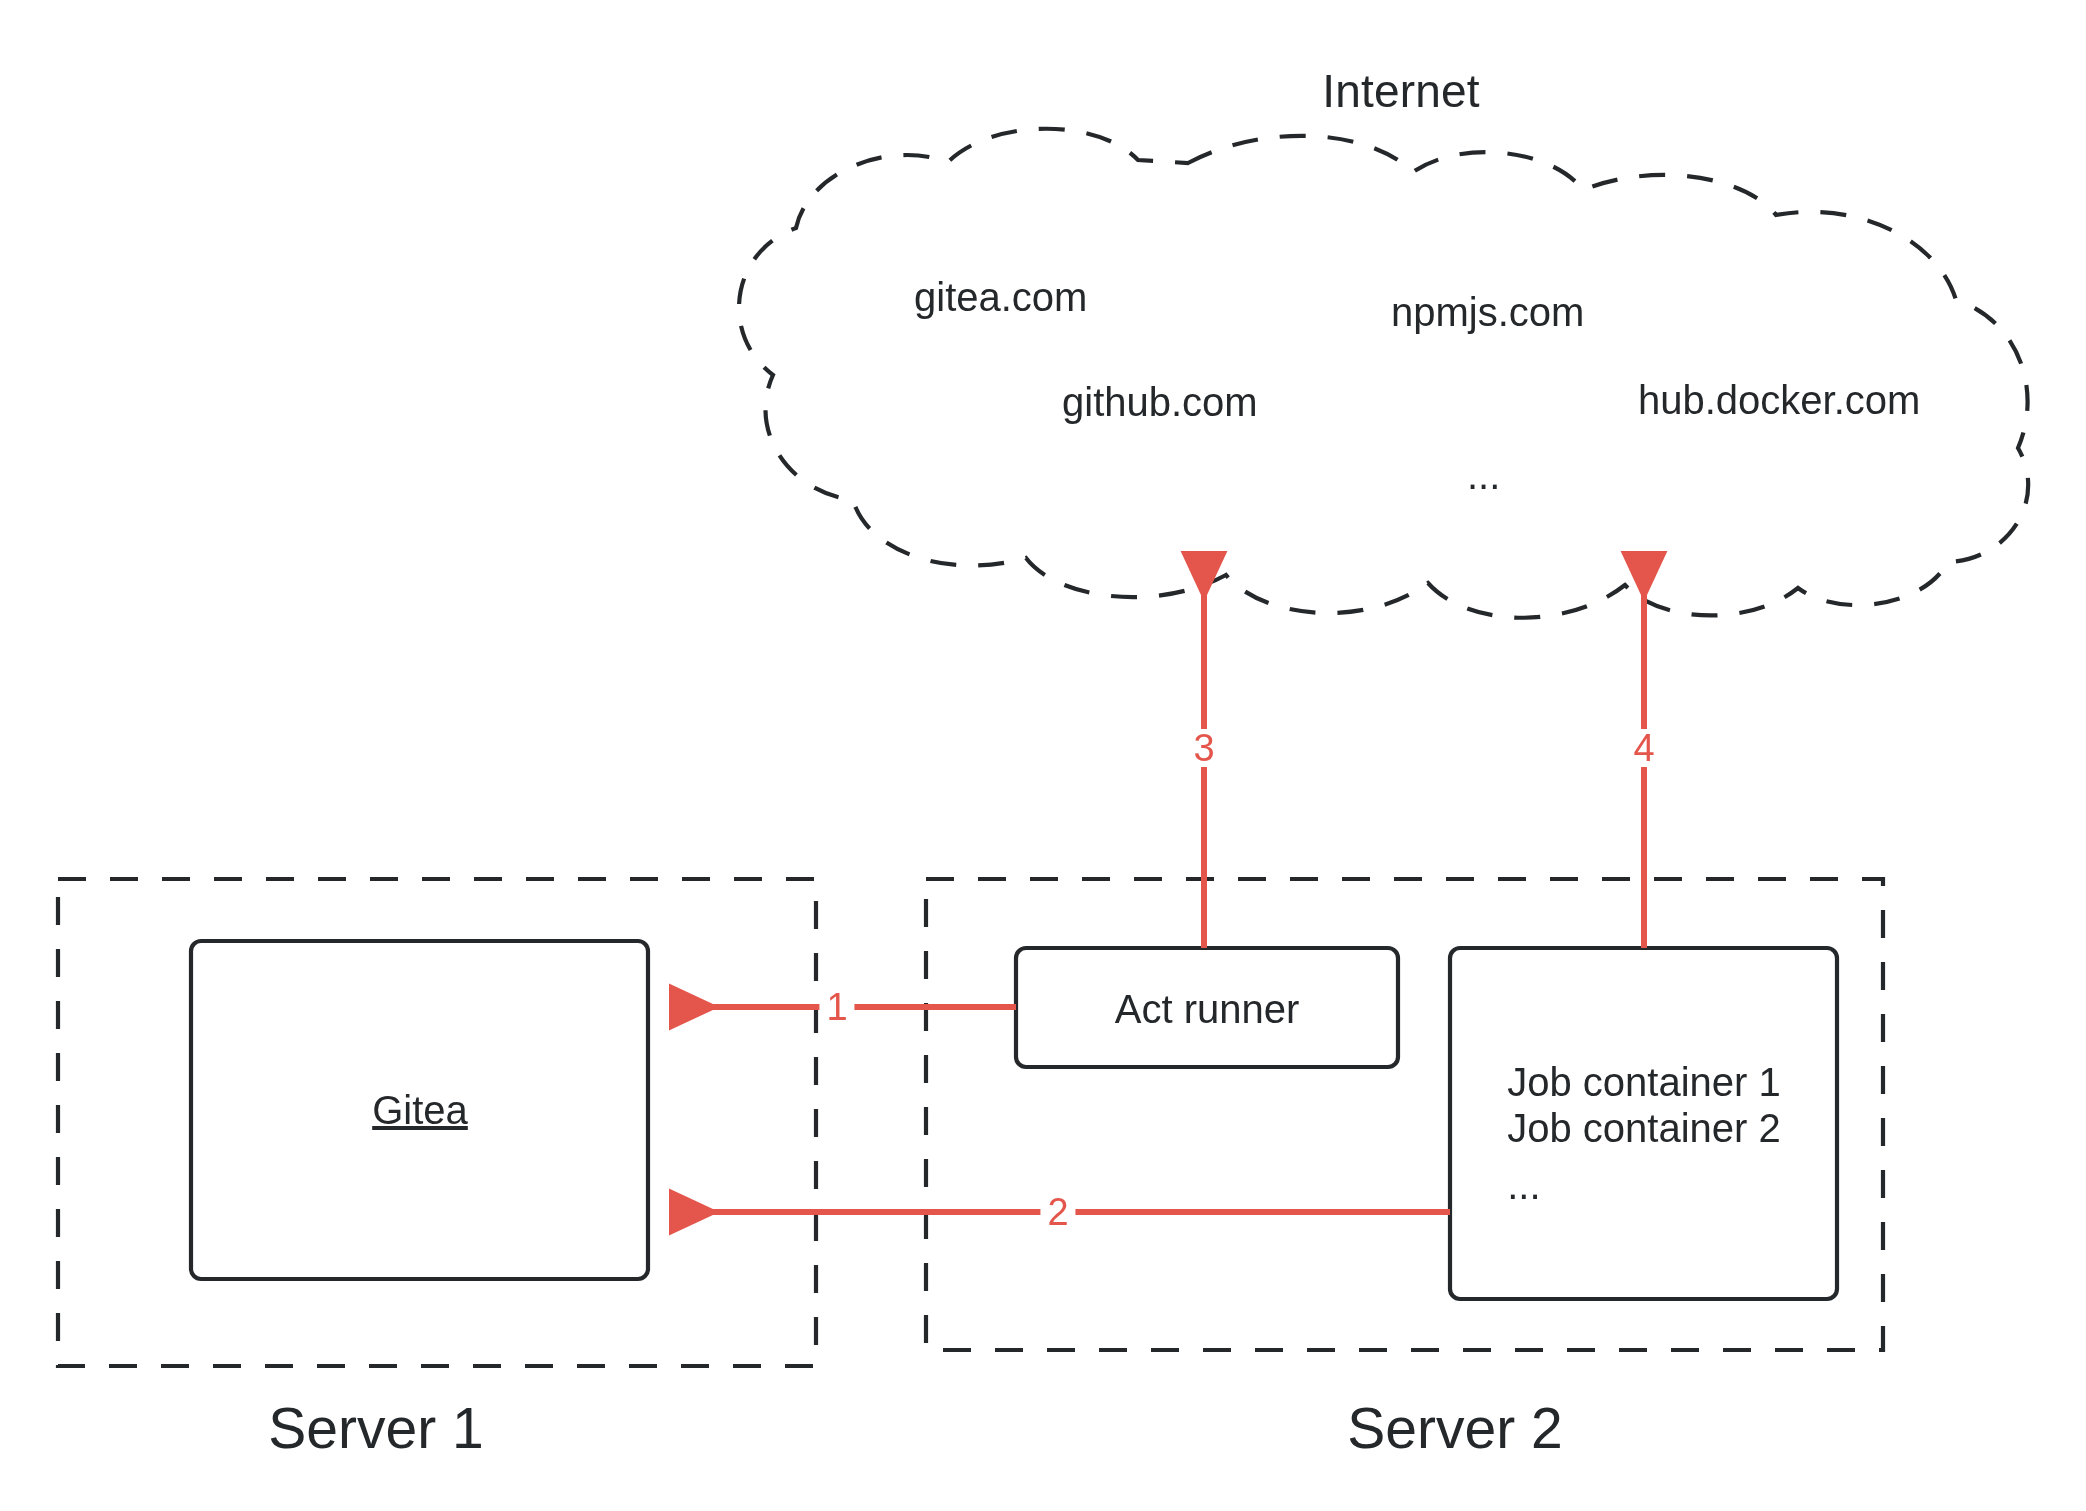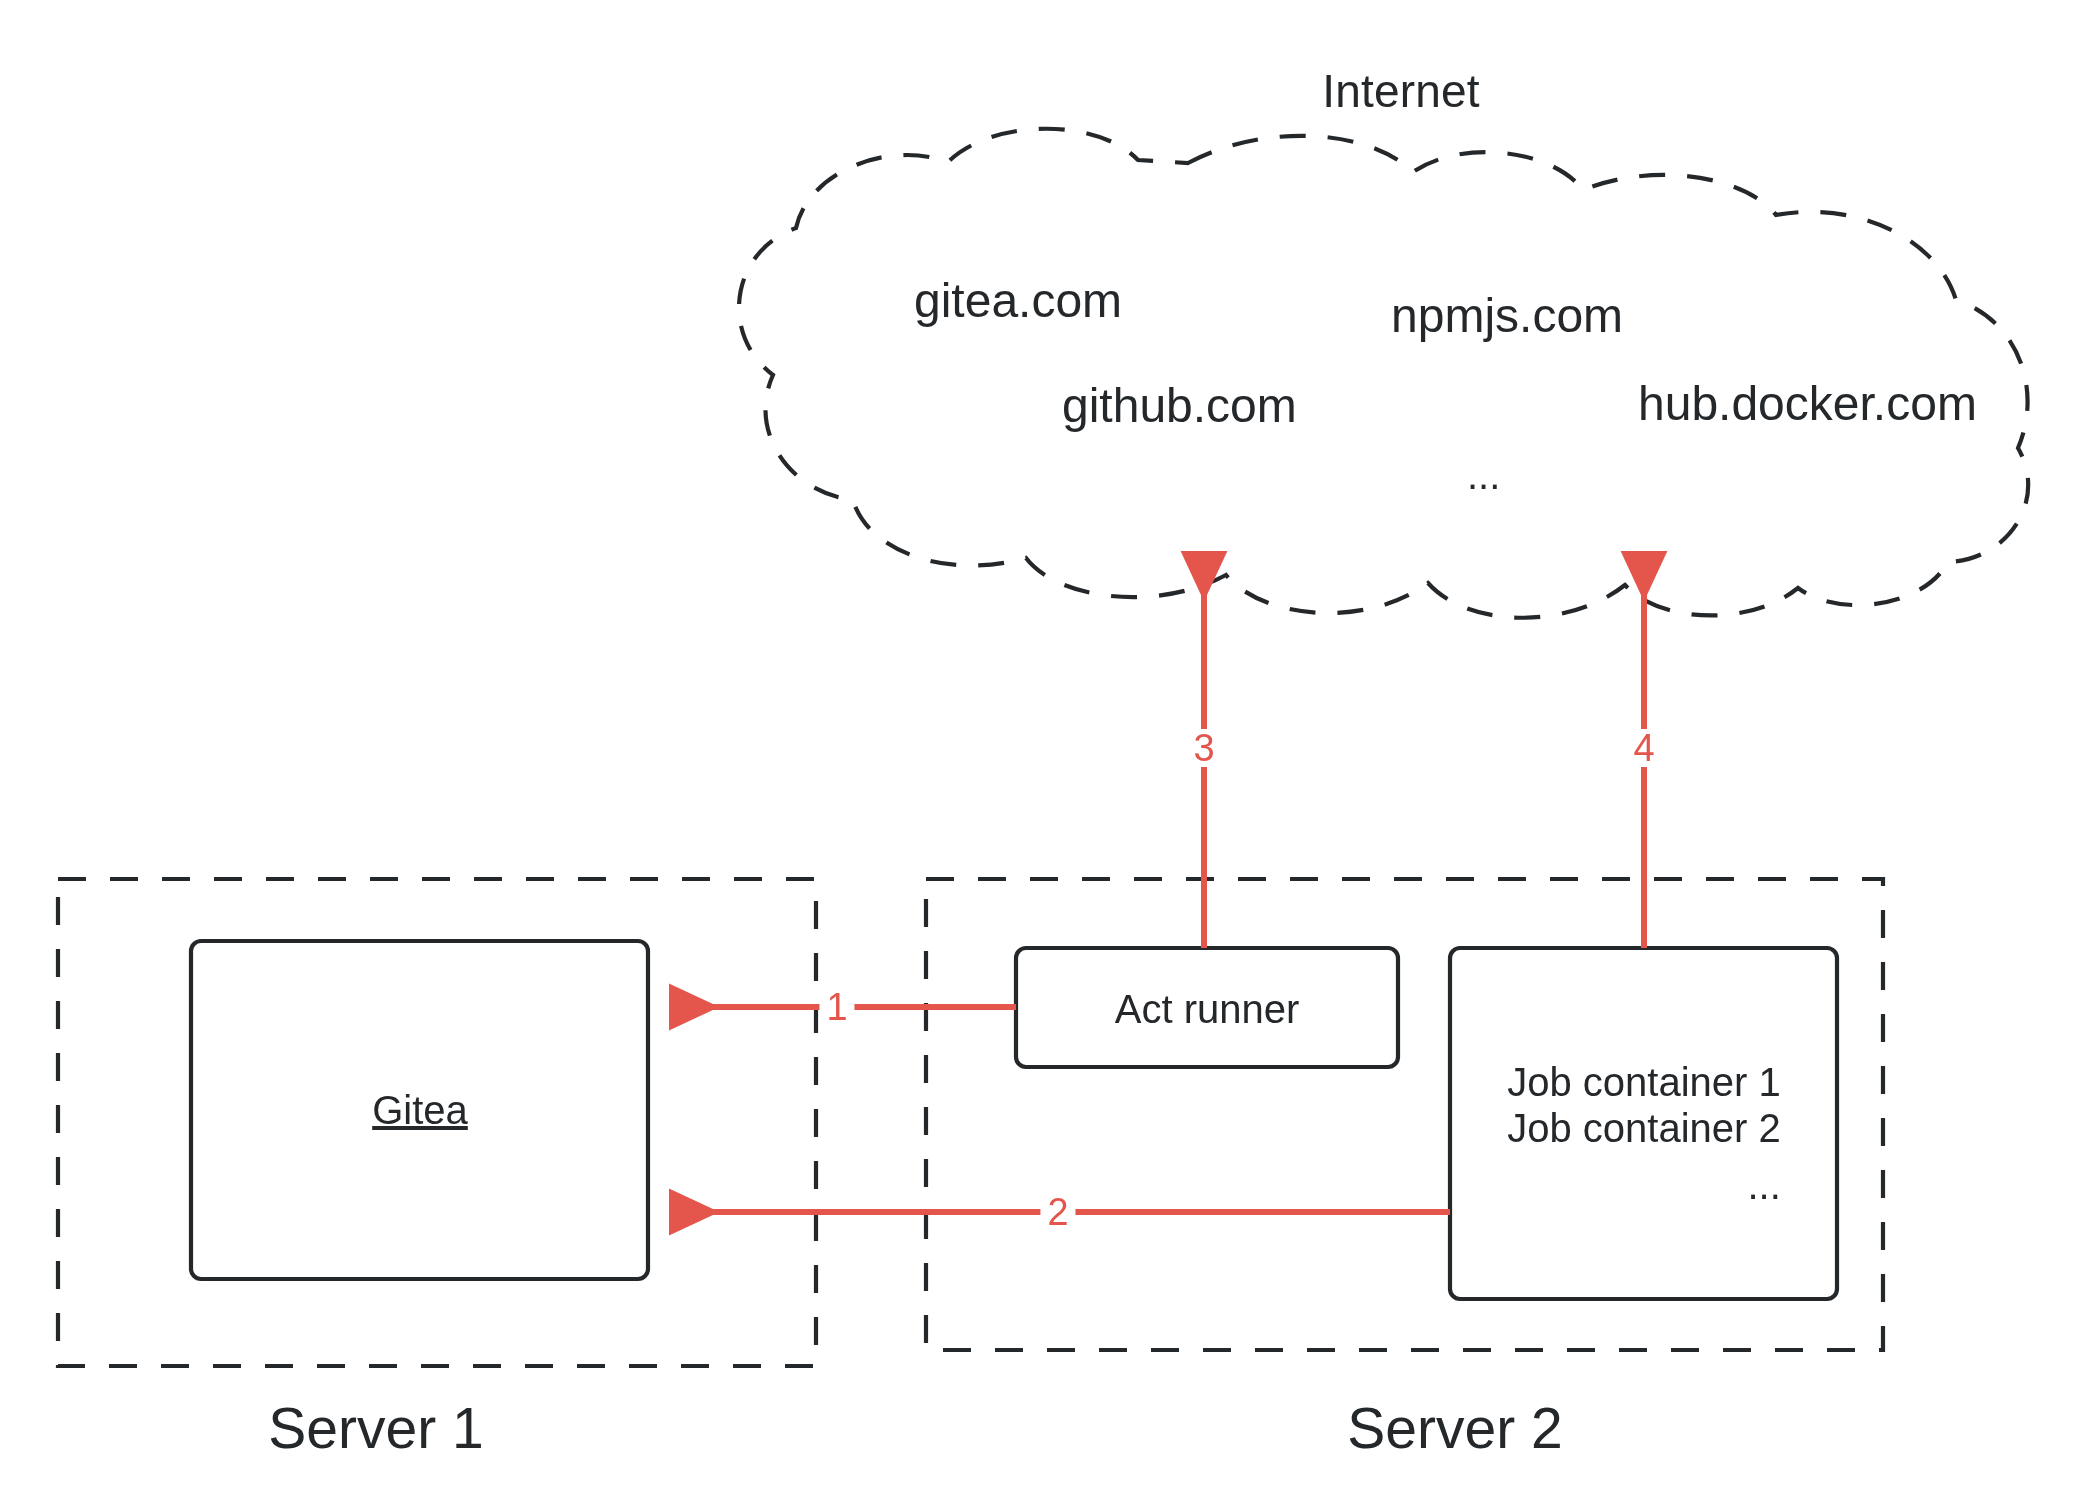--- a/index.html
+++ b/index.html
@@ -33,32 +33,32 @@
     line-height: 1;
   }
   .txt-center {
     transform: translate(-50%, -50%);
   }
   .title-internet {
     font-size: 46px;
     letter-spacing: 0.2px;
   }
   .cloud-label {
-    font-size: 48px;
+    font-size: 40px;
   }
   .cloud-dots {
     font-size: 40px;
   }
   .node-label {
     font-size: 40px;
   }
   .node-label-stack {
     position: absolute;
     transform: translate(-50%, -50%);
-    text-align: right;
+    text-align: left;
     line-height: 1.0;
   }
   .node-label-stack div {
     font-size: 40px;
     color: #25282b;
     padding: 3px 0;
   }
   .node-dots {
     font-size: 40px;
     padding-top: 14px !important;

